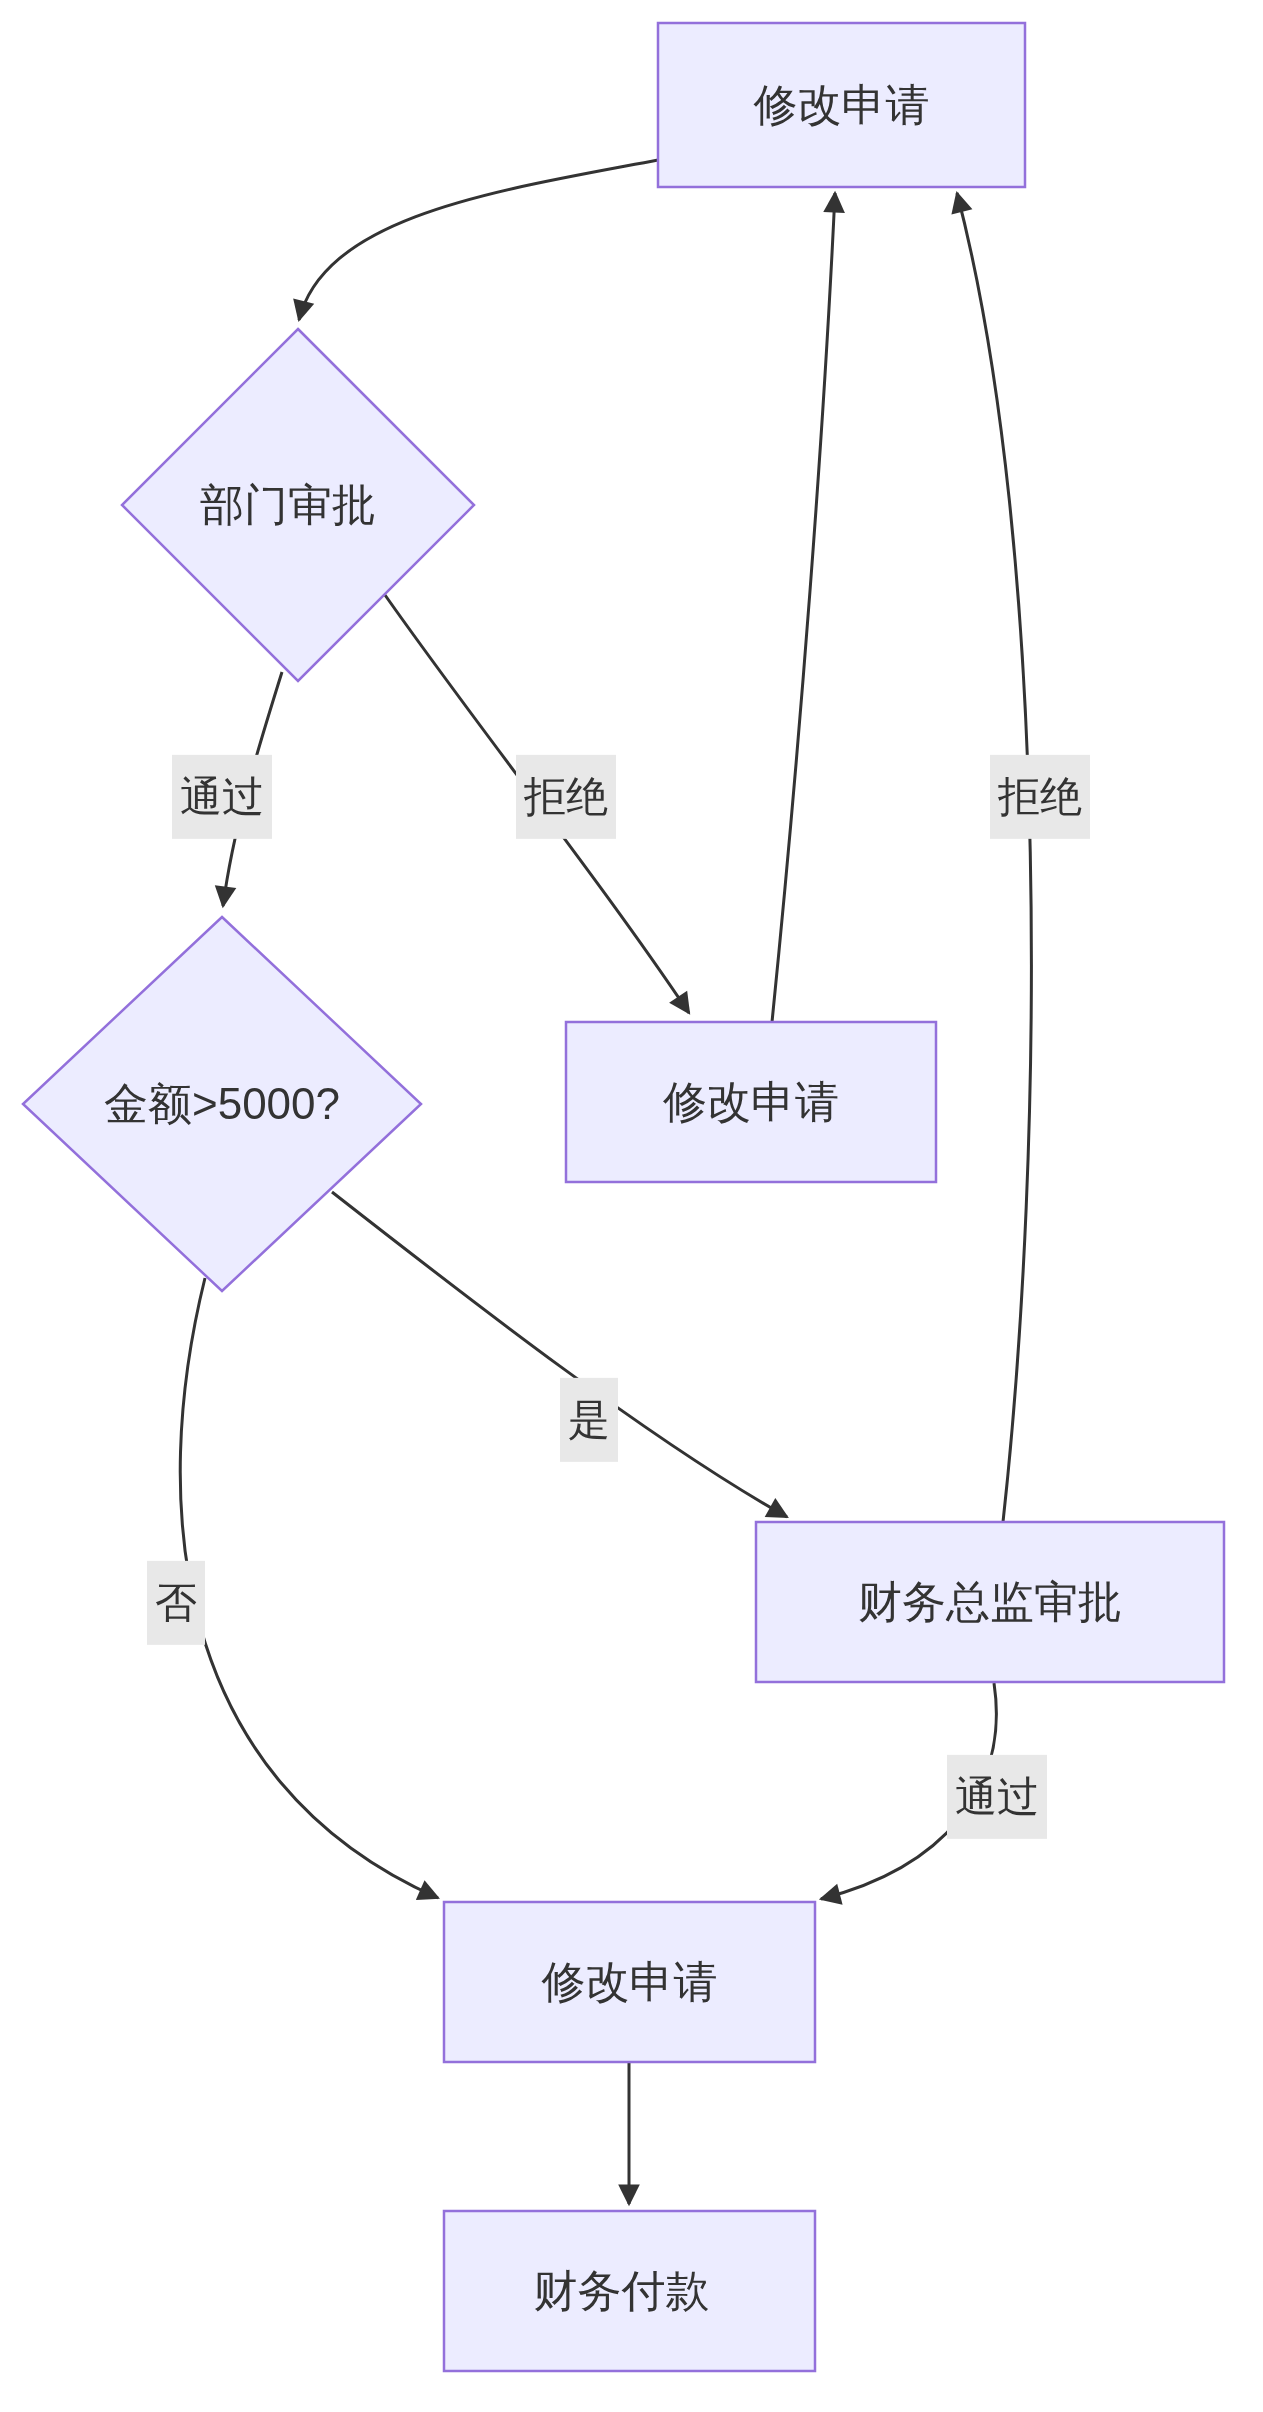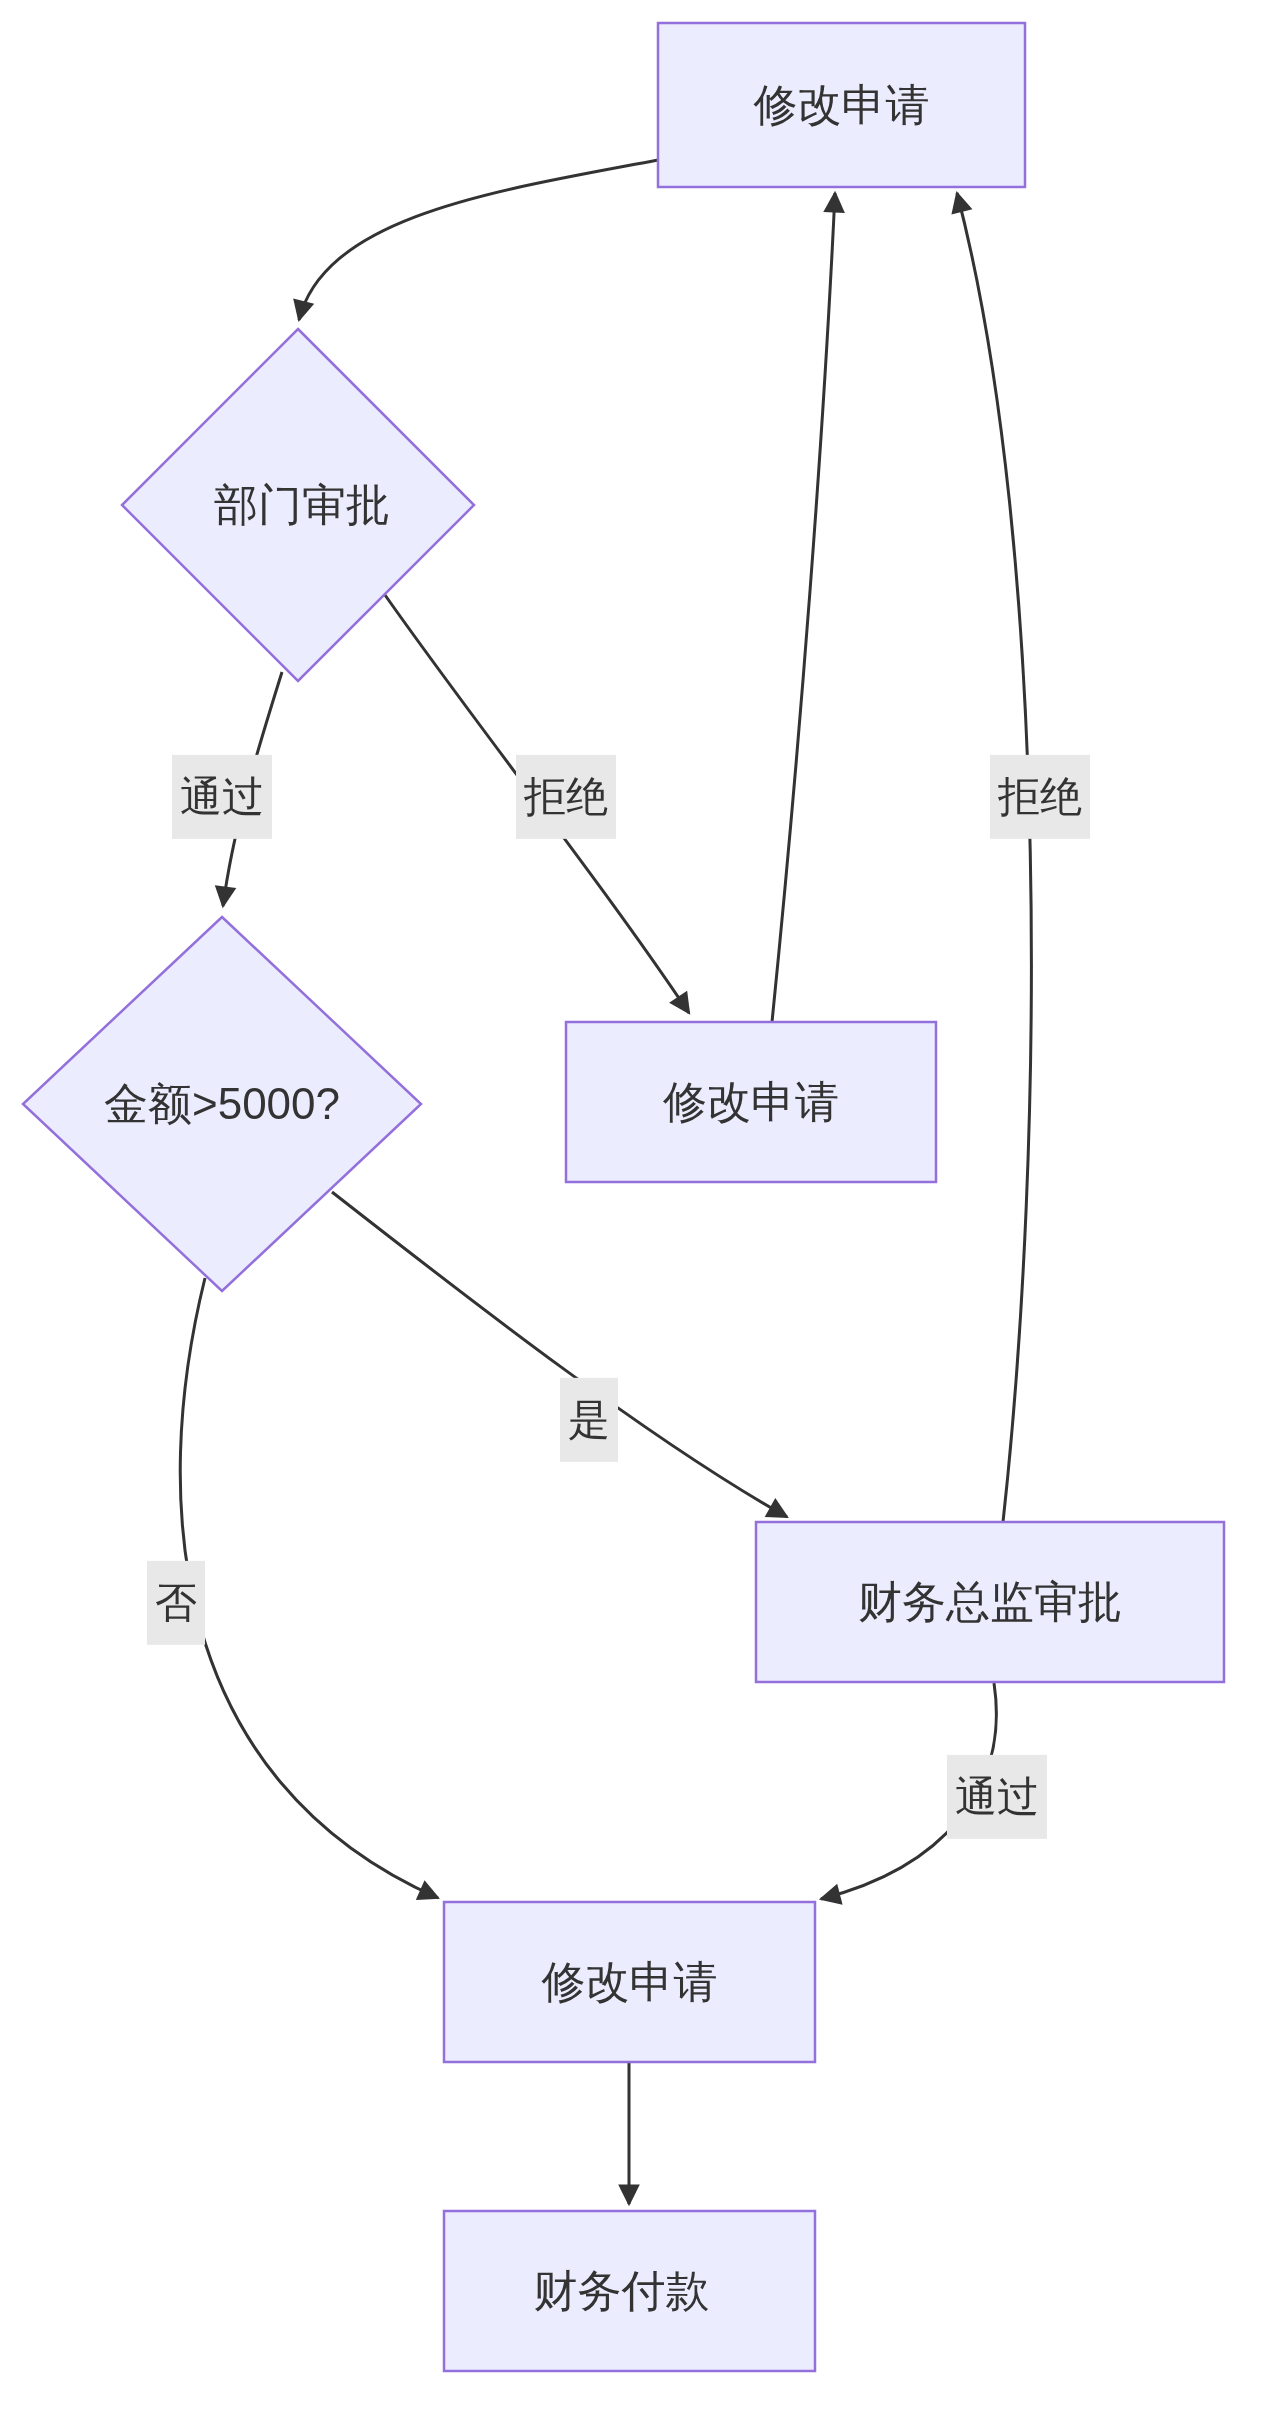--- a/index.html
+++ b/index.html
@@ -78,21 +78,21 @@
     <rect class="node-shape" x="658" y="23" width="367" height="164"></rect>
     <polygon class="node-shape" points="298,329 474,505 298,681 122,505"></polygon>
     <polygon class="node-shape" points="222,917 421,1104 222,1291 23,1104"></polygon>
     <rect class="node-shape" x="566" y="1022" width="370" height="160"></rect>
     <rect class="node-shape" x="756" y="1522" width="468" height="160"></rect>
     <rect class="node-shape" x="444" y="1902" width="371" height="160"></rect>
     <rect class="node-shape" x="444" y="2211" width="371" height="160"></rect>
   </svg>
 
   <div class="node-label" style="left:658px; top:23px; width:367px; height:164px;">修改申请</div>
-  <div class="node-label" style="left:126px; top:329px; width:352px; height:352px;">部门审批</div>
+  <div class="node-label" style="left:112px; top:329px; width:352px; height:352px;">部门审批</div>
   <div class="node-label" style="left:23px; top:917px; width:398px; height:374px;">金额&gt;5000?</div>
   <div class="node-label" style="left:566px; top:1022px; width:370px; height:160px;">修改申请</div>
   <div class="node-label" style="left:756px; top:1522px; width:468px; height:160px;">财务总监审批</div>
   <div class="node-label" style="left:444px; top:1902px; width:371px; height:160px;">修改申请</div>
   <div class="node-label" style="left:444px; top:2211px; width:355px; height:160px;">财务付款</div>
 
   <div class="edge-label" style="left:222px; top:797px;">通过</div>
   <div class="edge-label" style="left:566px; top:797px;">拒绝</div>
   <div class="edge-label" style="left:1040px; top:797px;">拒绝</div>
   <div class="edge-label" style="left:589px; top:1420px;">是</div>

